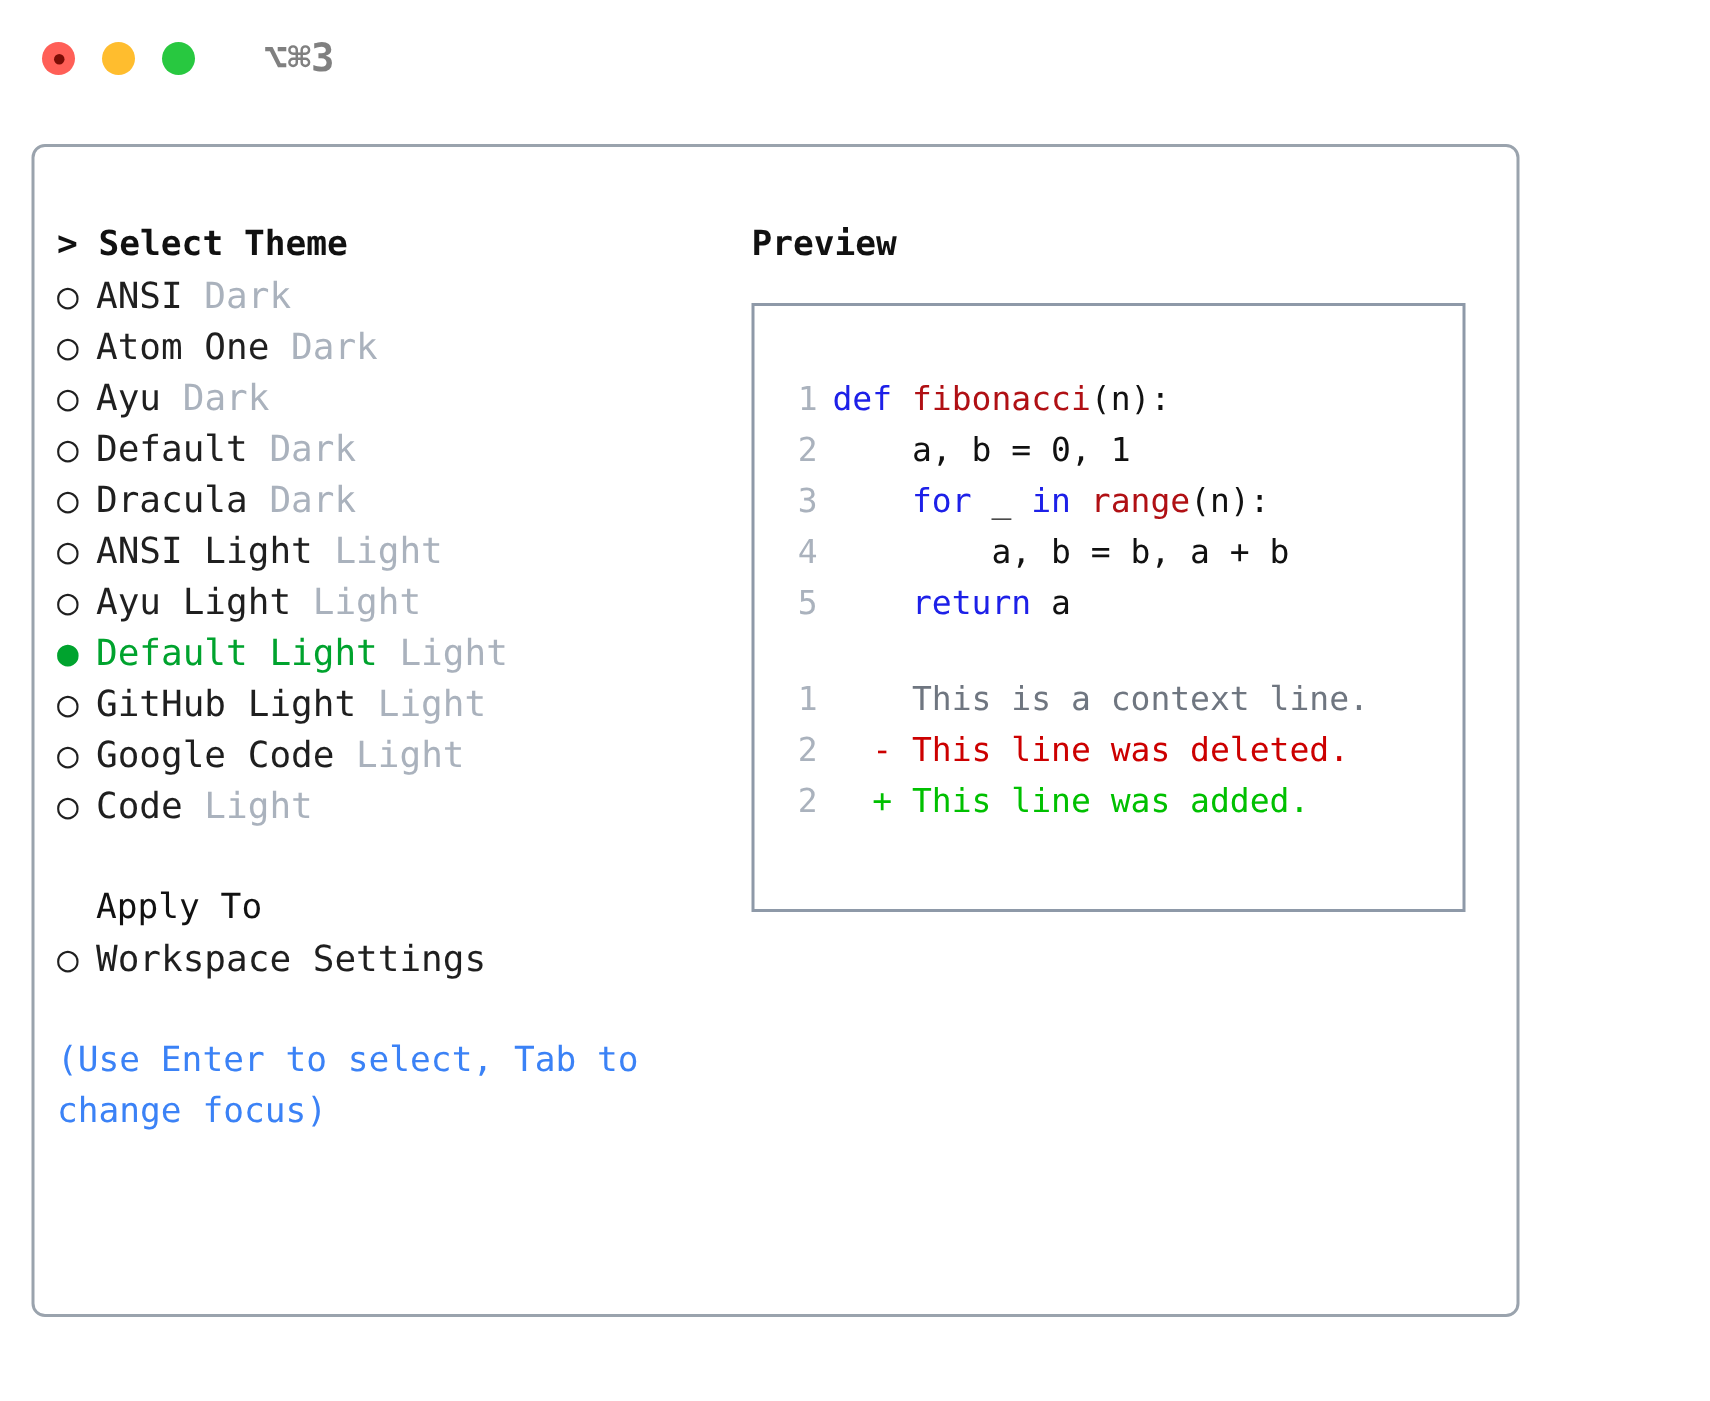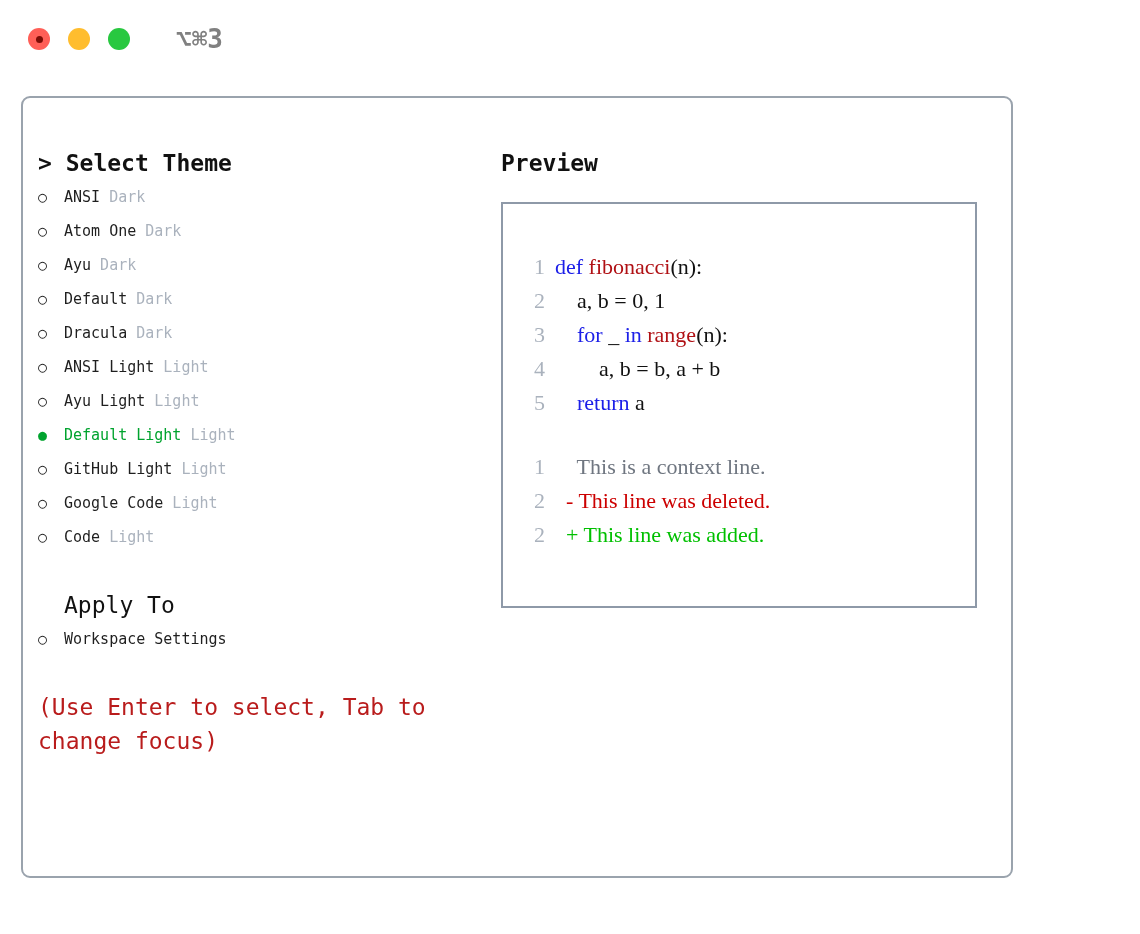--- a/index.html
+++ b/index.html
@@ -99,62 +99,61 @@
 
   .section-header {
     font-size: 23px;
     line-height: 34px;
     color: #111111;
     white-space: pre;
   }
   .section-header.bold { font-weight: bold; }
 
   .opt-row {
-    font-size: 15px;
+    font-size: 24px;
     line-height: 34px;
     color: #1f1f1f;
     white-space: pre;
   }
   .marker {
     display: inline-block;
     width: 26px;
     color: #1f1f1f;
   }
   .opt-row.selected .marker { color: #00a32e; }
   .opt-row.selected .opt-name { color: #00a32e; }
   .opt-name { color: #1f1f1f; }
   .opt-kind { color: #aab2bd; }
 
   .spacer-sm { height: 34px; }
 
   #hint {
     margin-top: 34px;
     font-size: 23px;
     line-height: 34px;
-    color: #b91c1c;
+    color: #3b82f6;
     white-space: pre-wrap;
     width: 400px;
   }
 
   
   #preview-title {
     font-size: 23px;
     font-weight: bold;
     line-height: 34px;
     color: #111111;
     margin-bottom: 22px;
   }
   #preview-box {
     width: 476px;
     height: 406px;
     border: 2px solid #8e99a8;
     box-sizing: border-box;
     background: #ffffff;
     padding: 46px 0 0 16px;
-    font-family: Liberation Serif, serif;
   }
   .code-line {
     font-size: 22px;
     line-height: 34px;
     white-space: pre;
   }
   .lineno {
     display: inline-block;
     width: 26px;
     text-align: right;

